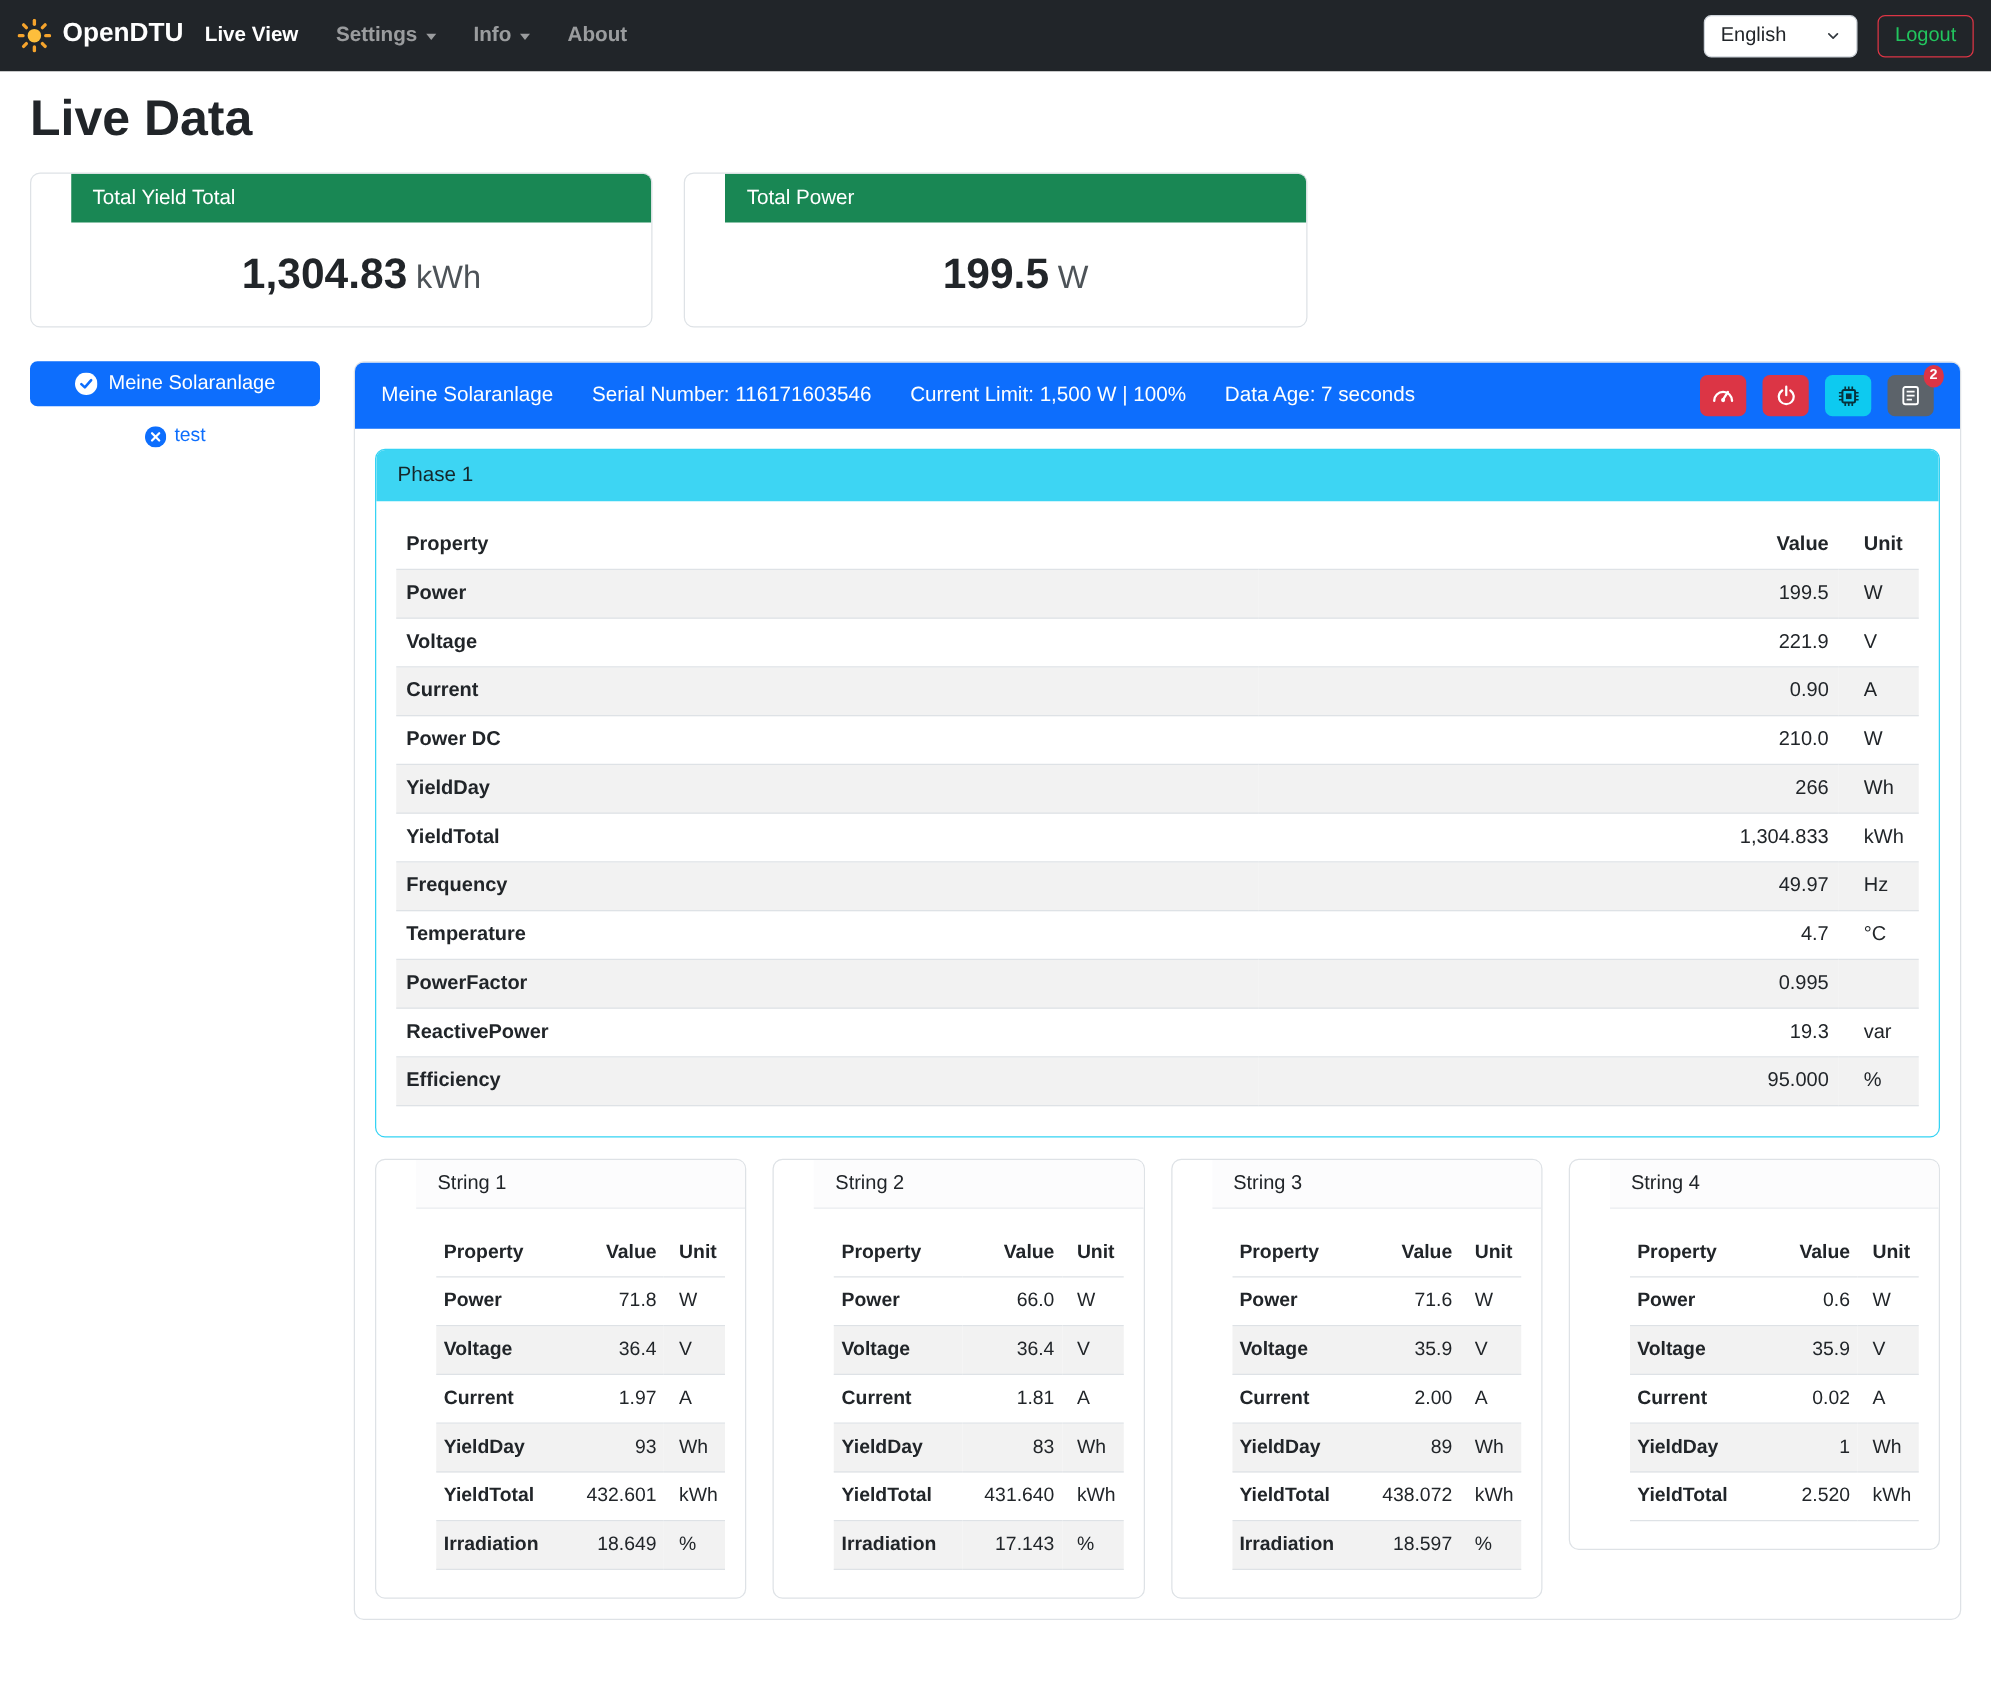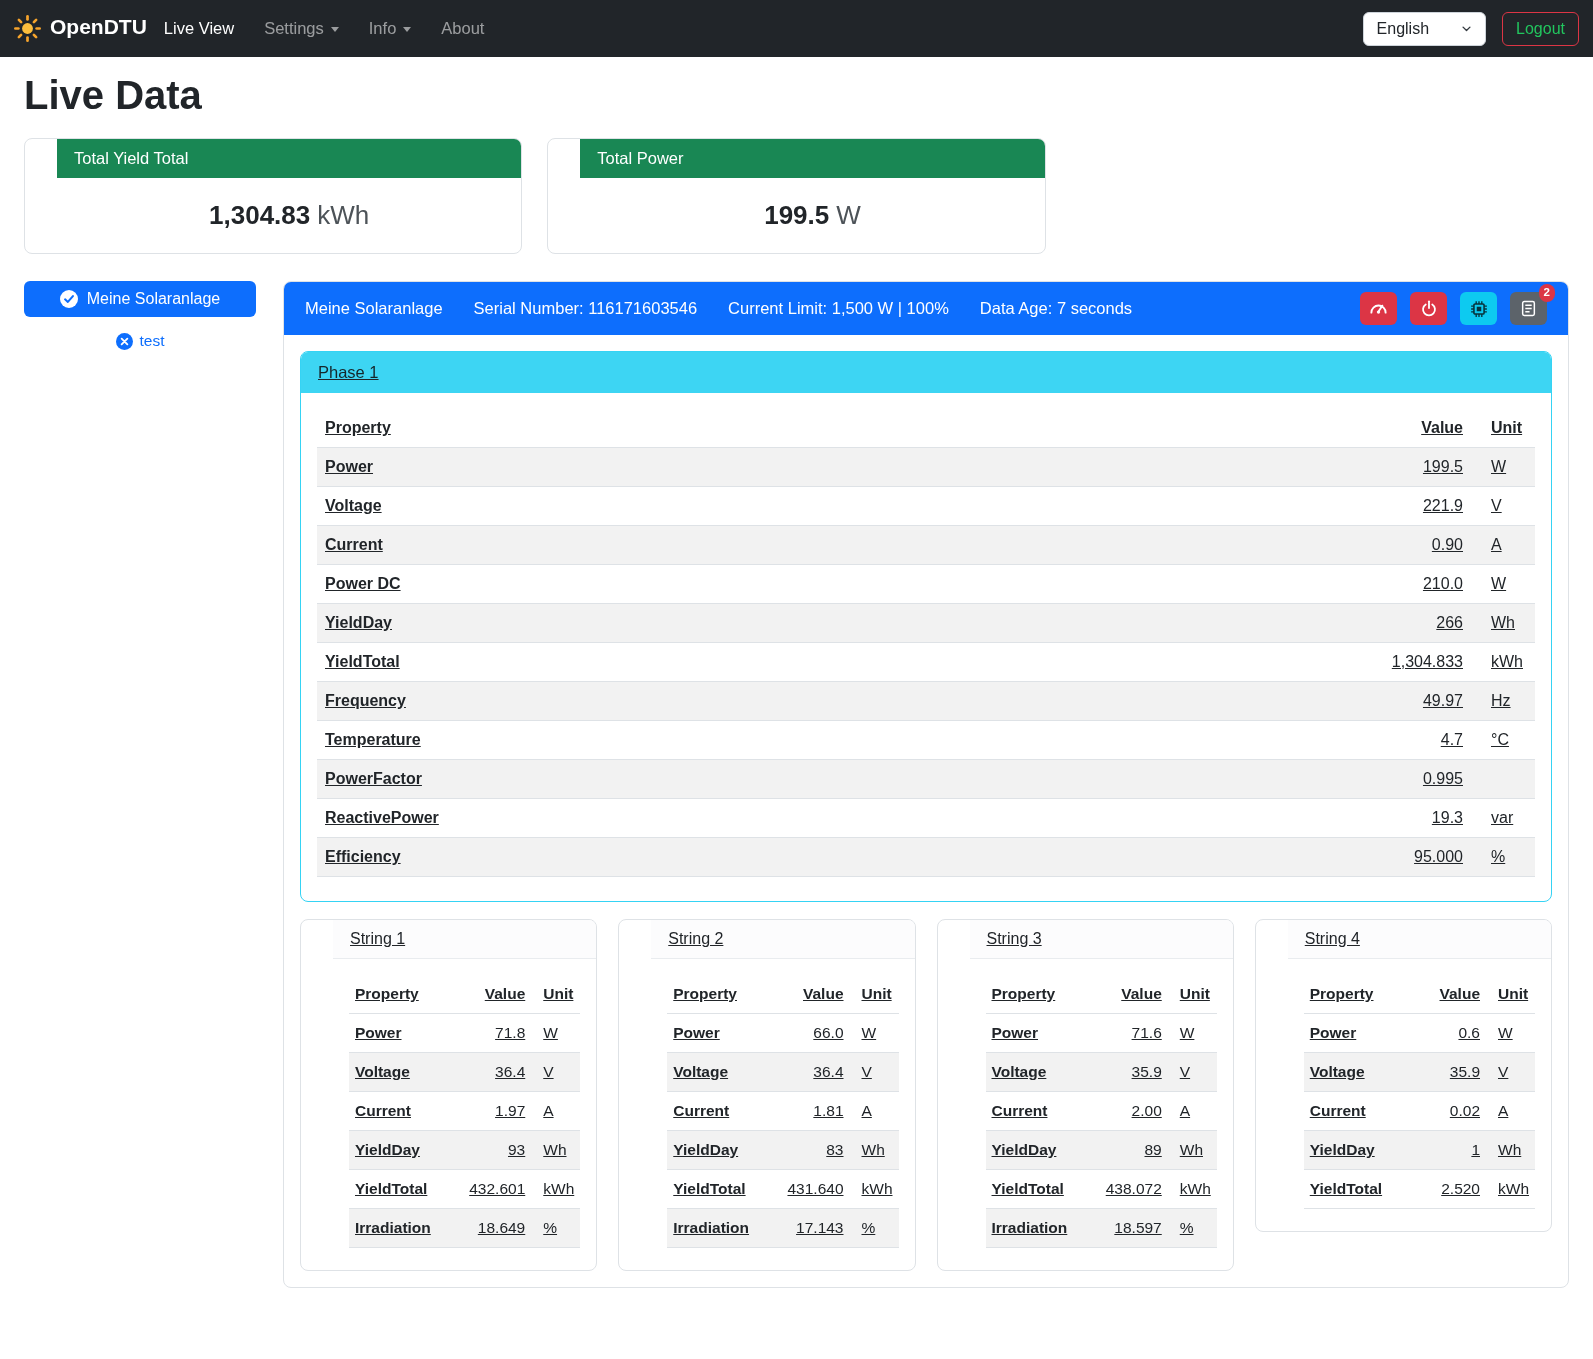--- a/index.html
+++ b/index.html
@@ -22,21 +22,21 @@
   .brand {
     display: flex;
     align-items: flex-start;
     gap: 9px;
     color: #fff;
     font-size: 21px;
     font-weight: 700;
     margin-right: 2px;
     cursor: pointer;
   }
-  .nav-links { display: flex; align-items: flex-end; }
+  .nav-links { display: flex; align-items: flex-end; font-weight: bold; }
   .nav-link {
     color: rgba(255,255,255,.55);
     padding: 8px 15px;
     font-size: 16.5px;
     cursor: pointer;
     display: flex;
     align-items: center;
     gap: 7px;
     white-space: nowrap;
   }
@@ -86,21 +86,21 @@
     overflow: hidden;
     padding-left: 32px;
   }
   .summary-card .card-header {
     background: #198754;
     color: #fff;
     padding: 10px 17px;
     font-size: 16.5px;
   }
   .summary-card .card-body { padding: 22px 16px; text-align: center; }
-  .summary-value { font-size: 26px; font-weight: 700; color: #212529; }
+  .summary-value { font-size: 34px; font-weight: 700; color: #212529; }
   .summary-unit { font-size: 26px; font-weight: 400; color: #4d5358; margin-left: 7px; }
 
   
   .main-row { display: flex; gap: 27px; margin-top: 27px; align-items: flex-start; }
   .sidebar { width: 232px; flex-shrink: 0; }
   .inverter-btn {
     width: 100%;
     background: #0d6efd;
     color: #fff;
     border: none;
@@ -156,21 +156,21 @@
     position: absolute;
     top: -8px; right: -8px;
     background: #dc3545;
     color: #fff;
     font-size: 11.5px;
     font-weight: 700;
     padding: 2px 5px;
     border-radius: 8px;
     line-height: 1.2;
   }
-  .panel-body { padding: 16px; text-decoration: underline; }
+  .panel-body { padding: 16px; }
 
   
   .phase-card { border: 1px solid #35d3f4; border-radius: 8px; overflow: hidden; }
   .phase-header { background: #3dd5f3; padding: 11px 17px; font-size: 16.5px; color: #15272b; }
   .phase-body { padding: 16px 16px 24px; }
 
   
   table { width: 100%; border-collapse: collapse; font-size: 16px; }
   th, td {
     padding: 10px 8px;

